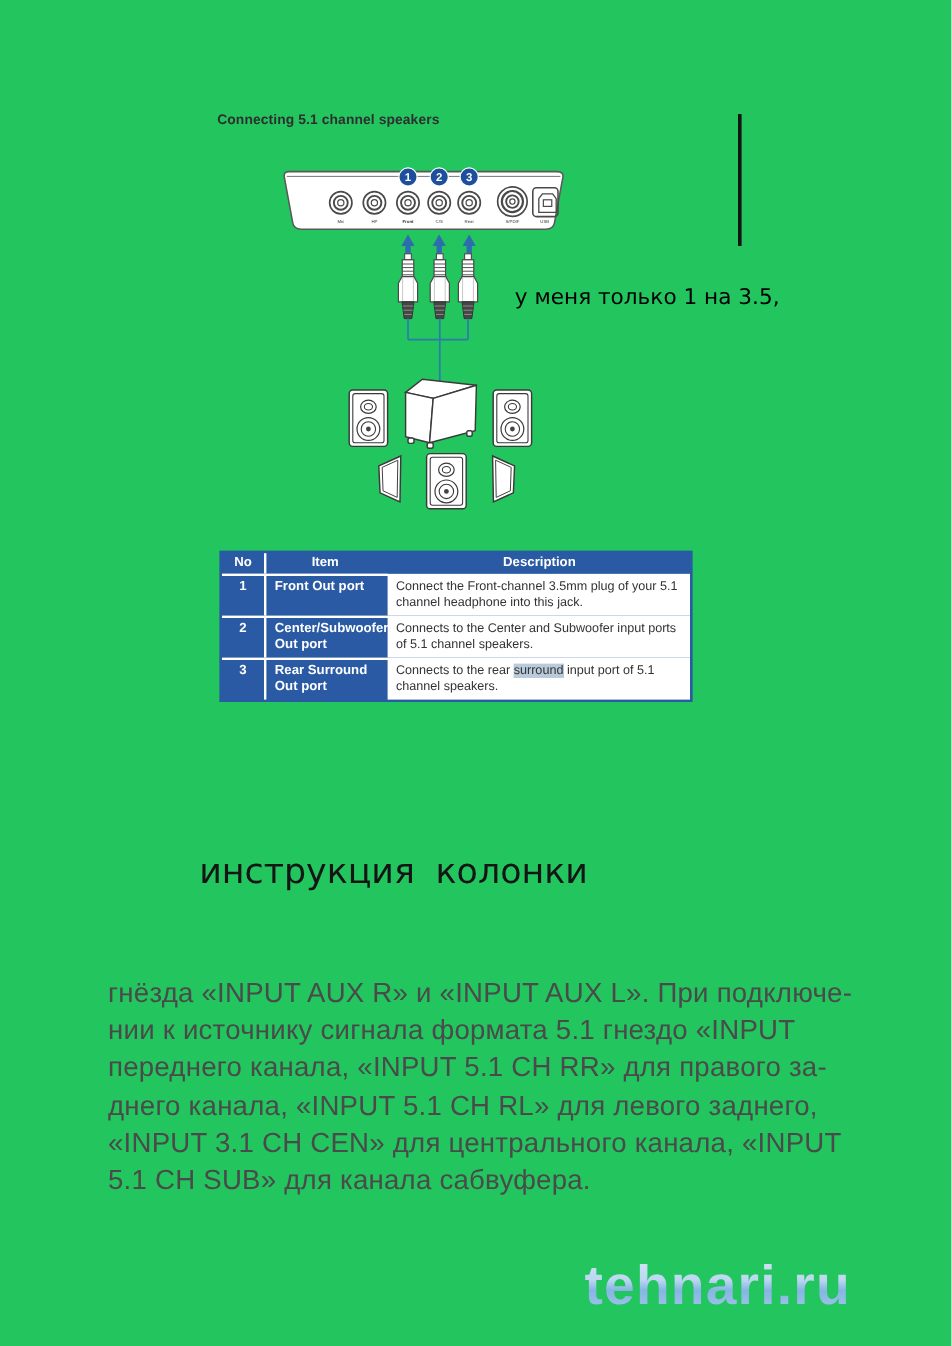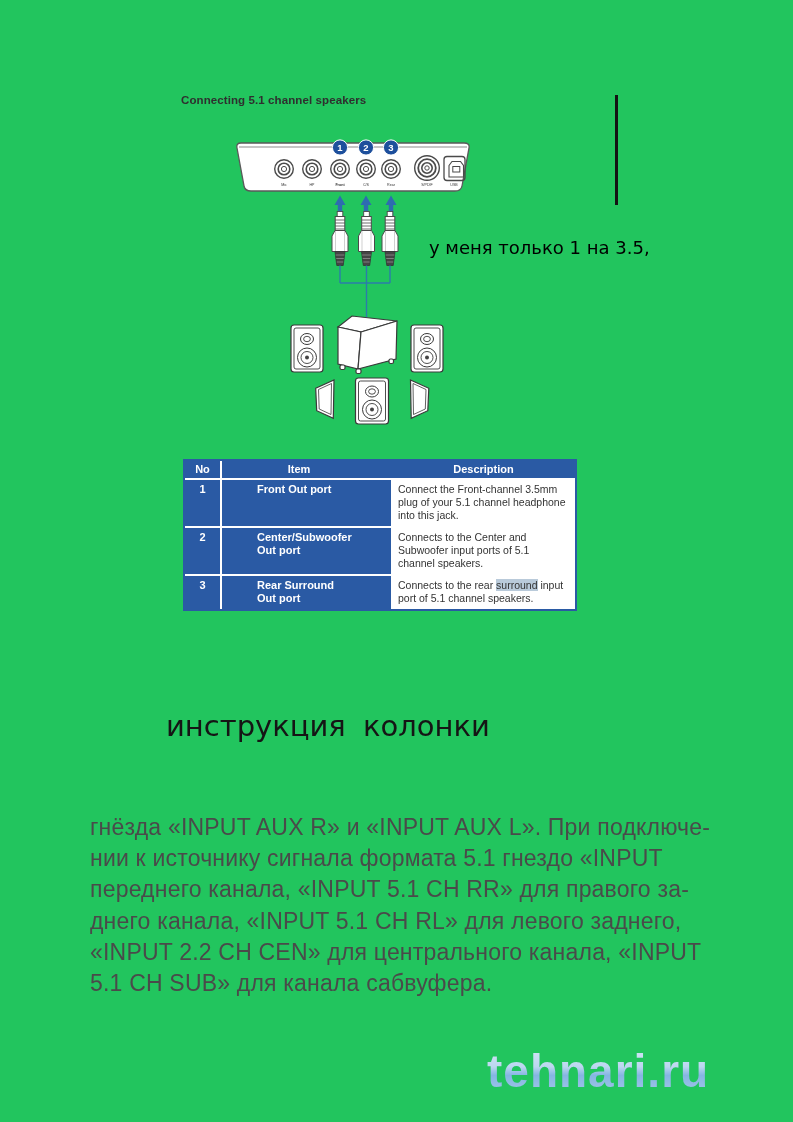--- a/index.html
+++ b/index.html
@@ -14,28 +14,28 @@
 
   .diagram{position:absolute;left:230px;top:138px;}
 
   .annot{position:absolute;left:429px;top:214px;
          font-family:"DejaVu Sans",sans-serif;font-size:18px;color:#000;
          line-height:27.5px;white-space:nowrap;margin-top:20px;}
 
   
   .man-table{position:absolute;left:183px;top:459px;width:394px;
              background:#2a5aa4;border:2px solid #2a5aa4;box-sizing:border-box;}
-  .t-row{display:flex;gap:28px;}
+  .t-row{display:flex;}
   .t-row + .t-row{border-top:2px solid #ffffff;}
   .c-no{width:37px;flex:0 0 37px;color:#fff;font-weight:bold;font-size:11px;
         text-align:center;padding:3px 0 2px;border-right:2px solid #ffffff;box-sizing:border-box;}
   .c-item{width:101px;flex:0 0 101px;color:#fff;font-weight:bold;font-size:11px;
           line-height:13px;padding:3px 3px 3px 7px;box-sizing:border-box;}
   .c-desc{flex:1;background:#ffffff;color:#333;font-size:10.5px;line-height:13px;
-          padding:3px 6px 4px 7px;box-sizing:border-box;margin-left:12px;}
+          padding:3px 6px 4px 7px;box-sizing:border-box;}
   .t-head .c-no,.t-head .c-item{padding-top:2px;padding-bottom:2px;}
   .t-head .c-desc{background:#2a5aa4;color:#fff;font-weight:bold;font-size:11px;
                   text-align:center;padding-top:2px;padding-bottom:2px;}
   .t-head .c-item{text-align:center;padding-left:0;}
   .hl{background:#b9cada;}
 
   .heading{position:absolute;left:166px;top:709px;
            font-family:"DejaVu Sans",sans-serif;font-size:29px;color:#151515;
            word-spacing:8px;white-space:nowrap;}
 
@@ -257,19 +257,19 @@
     </div>
   </div>
 
   <div class="heading">инструкция колонки</div>
 
   <div class="para">
     <div>гнёзда «INPUT AUX R» и «INPUT AUX L». При подключе-</div>
     <div>нии к источнику сигнала формата 5.1 гнездо «INPUT</div>
     <div>переднего канала, «INPUT 5.1 CH RR» для правого за-</div>
     <div>днего канала, «INPUT 5.1 CH RL» для левого заднего,</div>
-    <div>«INPUT 2.2 CH CEN» для центрального канала, «INPUT</div>
+    <div>«INPUT 3.1 CH CEN» для центрального канала, «INPUT</div>
     <div>5.1 CH SUB» для канала сабвуфера.</div>
   </div>
 
   <div class="watermark">tehnari.ru</div>
 
 </div>
 
 </body></html>

